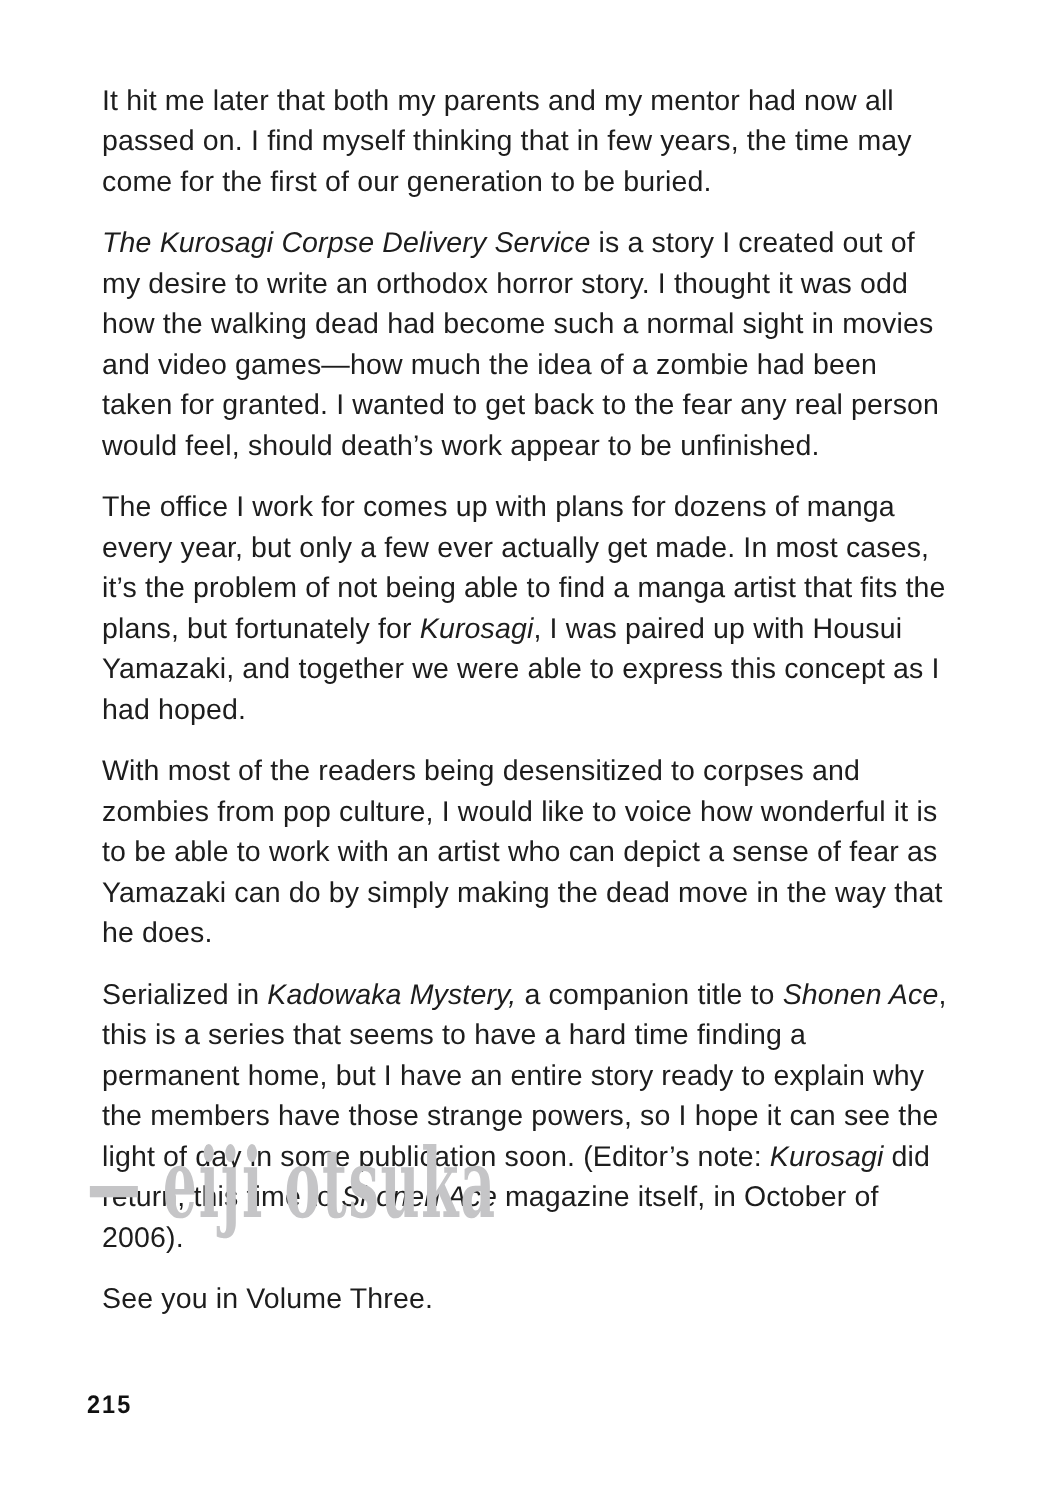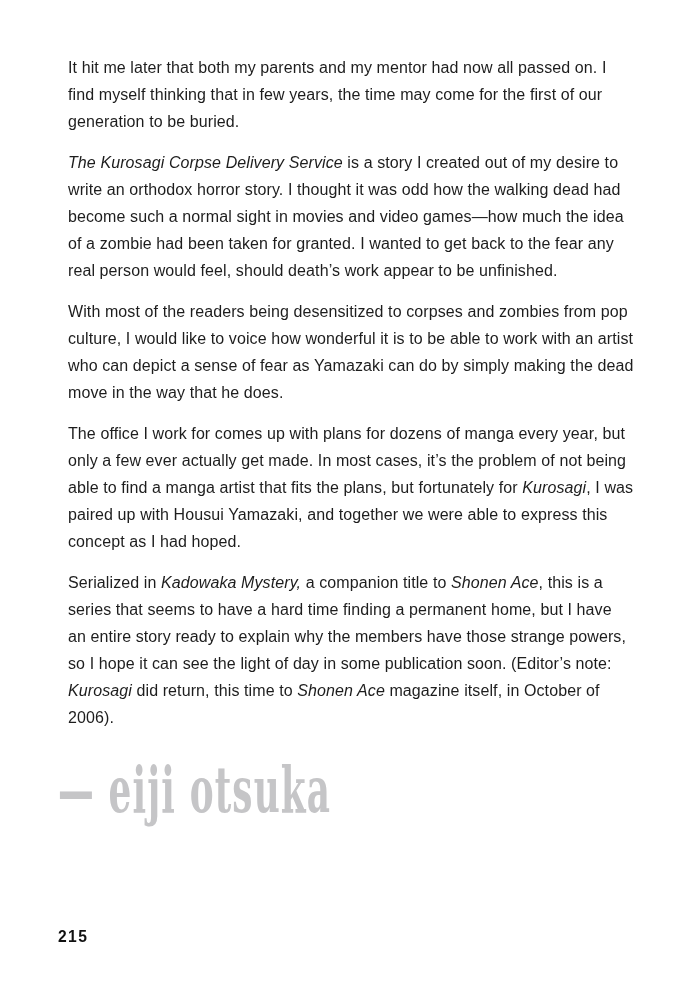--- a/index.html
+++ b/index.html
@@ -16,21 +16,21 @@
     font-family: "Liberation Sans", sans-serif;
   }
   .text-block {
     position: absolute;
     left: 68px;
     top: 54px;
     width: 566px;
   }
   .text-block p {
     margin: 0 0 14px 0;
-    font-size: 16px;
+    font-size: 19px;
     line-height: 27px;
     color: #1d1d1d;
     letter-spacing: 0.1px;
   }
   .text-block p i {
   }
   .signature {
     position: absolute;
     left: 58px;
     top: 758px;
@@ -57,19 +57,20 @@
     transform-origin: 0 50%;
   }
 </style>
 </head>
 <body>
 
 <div class="page" style="background: rgb(255, 255, 255);">
   <div class="text-block" id="paragraphs" style="color: rgb(29, 29, 29);">
       <p><span>It hit me later that both my parents and my mentor had now all passed on. I find myself thinking that in few years, the time may come for the first of our generation to be buried.</span></p>
       <p><i>The Kurosagi Corpse Delivery Service</i><span> is a story I created out of my desire to write an orthodox horror story. I thought it was odd how the walking dead had become such a normal sight in movies and video games—how much the idea of a zombie had been taken for granted. I wanted to get back to the fear any real person would feel, should death’s work appear to be unfinished.</span></p>
+      <p><span>The office I work for comes up with plans for dozens of manga every year, but only a few ever actually get made. In most cases, it’s the problem of not being able to find a manga artist that fits the plans, but fortunately for </span><i>Kurosagi</i><span>, I was paired up with Housui Yamazaki, and together we were able to express this concept as I had hoped.</span></p>
       <p><span>With most of the readers being desensitized to corpses and zombies from pop culture, I would like to voice how wonderful it is to be able to work with an artist who can depict a sense of fear as Yamazaki can do by simply making the dead move in the way that he does.</span></p>
-      <p><span>The office I work for comes up with plans for dozens of manga every year, but only a few ever actually get made. In most cases, it’s the problem of not being able to find a manga artist that fits the plans, but fortunately for </span><i>Kurosagi</i><span>, I was paired up with Housui Yamazaki, and together we were able to express this concept as I had hoped.</span></p>
       <p><span>Serialized in </span><i>Kadowaka Mystery,</i><span> a companion title to </span><i>Shonen Ace</i><span>, this is a series that seems to have a hard time finding a permanent home, but I have an entire story ready to explain why the members have those strange powers, so I hope it can see the light of day in some publication soon. (Editor’s note: </span><i>Kurosagi</i><span> did return, this time to </span><i>Shonen Ace</i><span> magazine itself, in October of 2006).</span></p>
+      <p><span>See you in Volume Three.</span></p>
     </div>
   <div class="signature" style="color: rgb(197, 197, 199);">— eiji otsuka</div>
   <div class="page-number">215</div>
 </div>
 
 </body></html>

